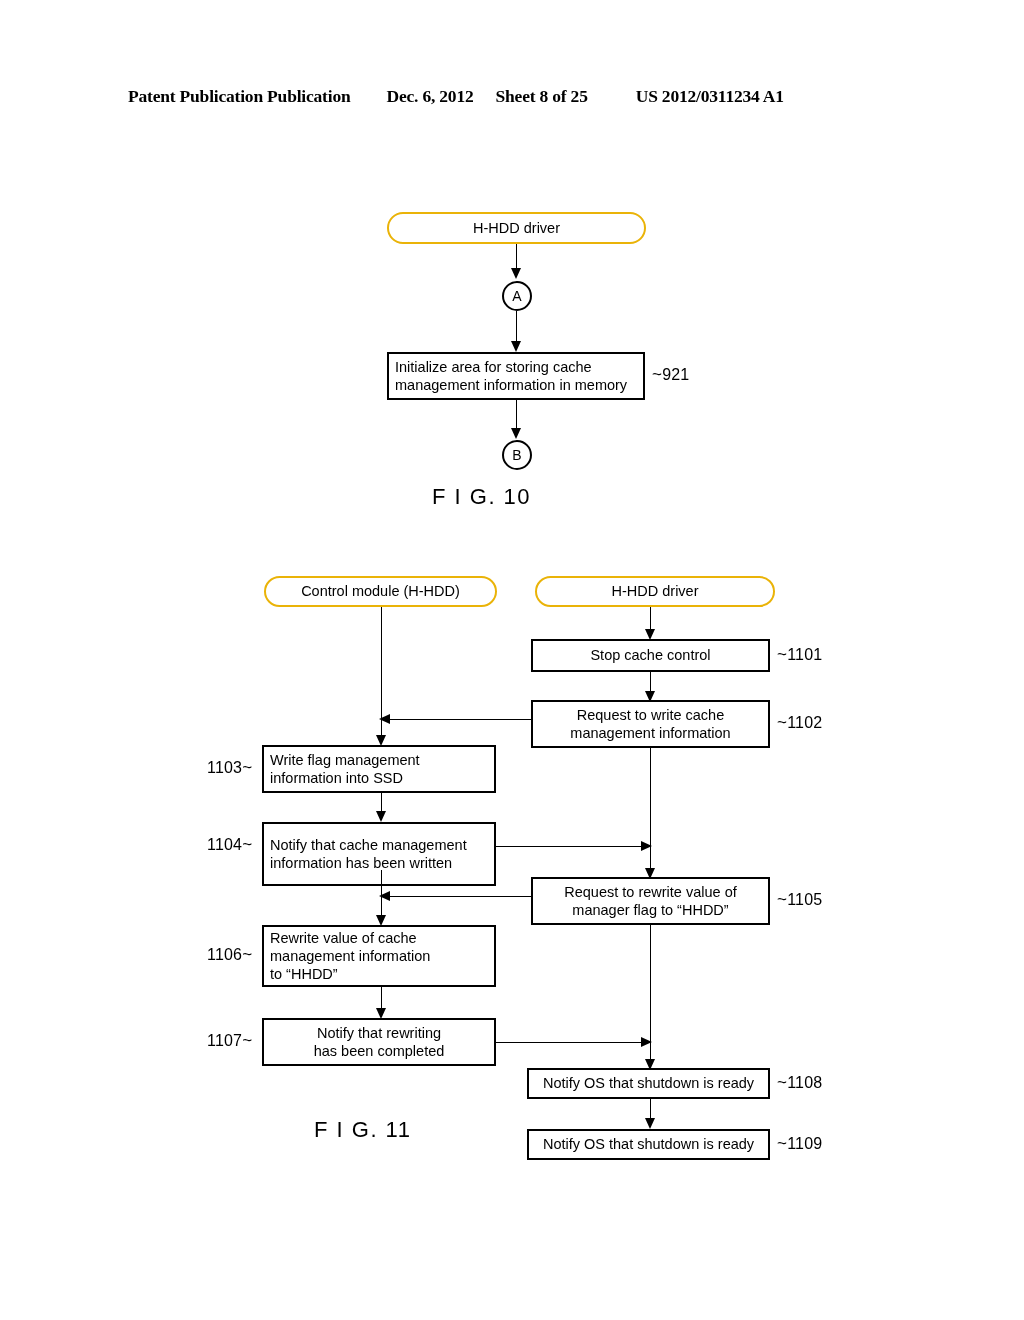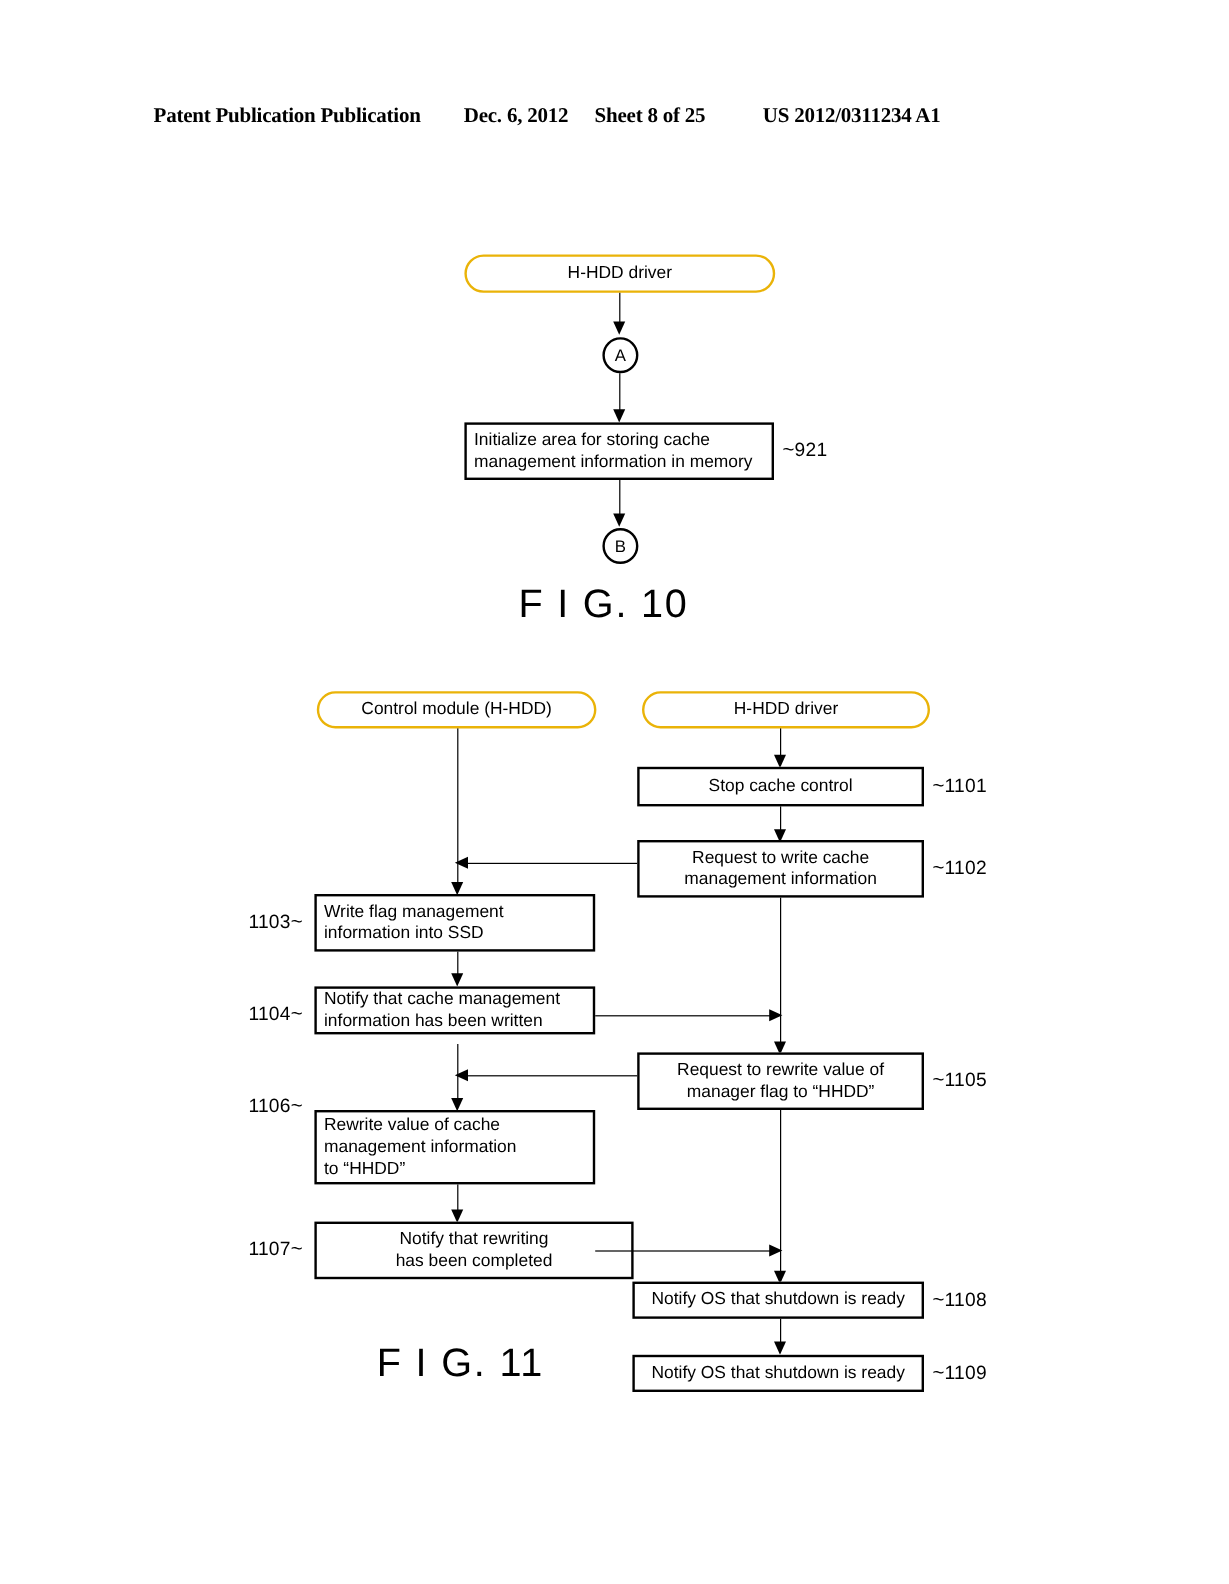--- a/index.html
+++ b/index.html
@@ -124,21 +124,21 @@
     letter-spacing: 0.2px;
   }
   .ref.right .tilde,
   .ref.left  .tilde { font-size: 17px; }
   .ref.right { }       
   .ref.left  { }       
 
   
   .caption {
     position: absolute;
-    font-size: 33px;
+    font-size: 22px;
     letter-spacing: 1.5px;
     white-space: nowrap;
     font-family: "Liberation Sans", sans-serif;
   }
 </style>
 </head>
 <body>
 
 <div class="page-header">
   <span class="hdr-pub">Patent Publication Publication</span>
@@ -198,44 +198,44 @@
     <span class="ln">Write flag management</span>
     <span class="ln">information into SSD</span>
   </div>
   <div class="ref left" style="left:207px; top:758px;">
     <span>1103</span><span class="tilde">~</span>
   </div>
 
   <div class="vline" style="left:381px; top:793px; height:20px;"></div>
   <div class="arrow-down" style="left:376px; top:811px;"></div>
 
-  <div class="pbox left" style="left:262px; top:822px; width:234px; height:40px;text-align:right;">
+  <div class="pbox left" style="left:262px; top:822px; width:234px; height:64px;text-align:right;">
     <span class="ln">Notify that cache management</span>
     <span class="ln">information has been written</span>
   </div>
   <div class="ref left" style="left:207px; top:835px;">
     <span>1104</span><span class="tilde">~</span>
   </div>
 
   <div class="vline" style="left:381px; top:870px; height:48px;"></div>
   <div class="arrow-down" style="left:376px; top:915px;"></div>
 
   <div class="pbox left" style="left:262px; top:925px; width:234px; height:62px;">
     <span class="ln">Rewrite value of cache</span>
     <span class="ln">management information</span>
     <span class="ln">to “HHDD”</span>
   </div>
-  <div class="ref left" style="left:207px; top:912px;text-align:center;">
+  <div class="ref left" style="left:207px; top:945px;text-align:center;">
     <span>1106</span><span class="tilde">~</span>
   </div>
 
   <div class="vline" style="left:381px; top:987px; height:23px;"></div>
   <div class="arrow-down" style="left:376px; top:1008px;"></div>
 
-  <div class="pbox center" style="left:262px; top:1018px; width:266px; height:48px;">
+  <div class="pbox center" style="left:262px; top:1018px; width:234px; height:48px;">
     <span class="ln">Notify that rewriting</span>
     <span class="ln">has been completed</span>
   </div>
   <div class="ref left" style="left:207px; top:1031px;text-align:center;">
     <span>1107</span><span class="tilde">~</span>
   </div>
 
   <div class="vline" style="left:650px; top:607px; height:24px;"></div>
   <div class="arrow-down" style="left:645px; top:629px;"></div>
 

